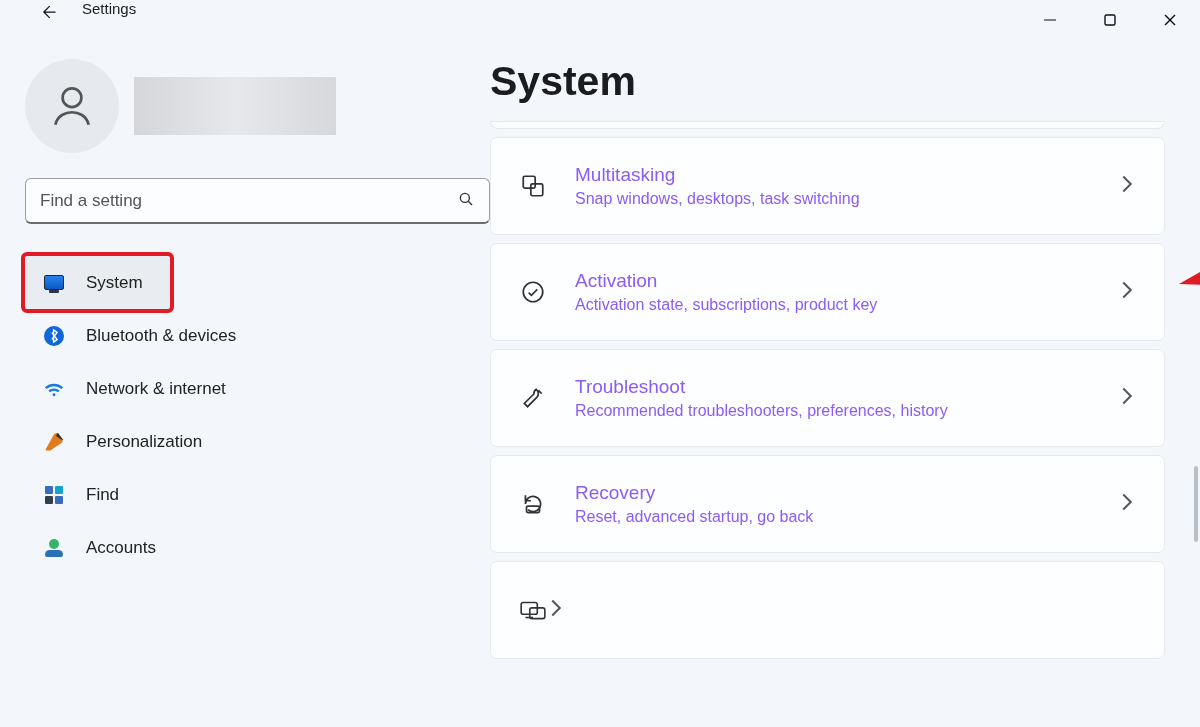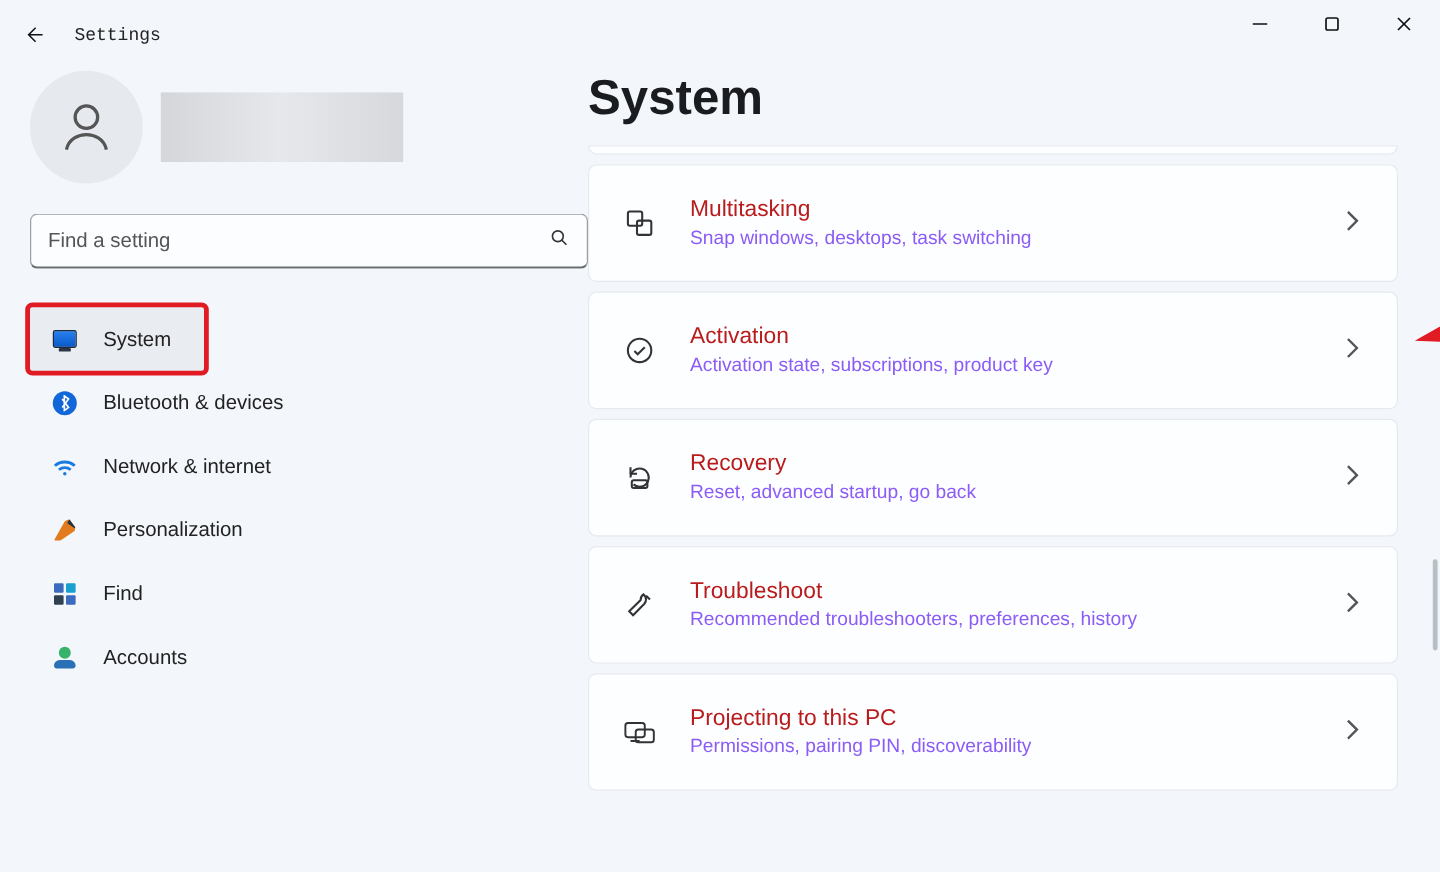--- a/index.html
+++ b/index.html
@@ -9,24 +9,23 @@
     width: 1200px;
     height: 727px;
     overflow: hidden;
     position: relative;
     border-radius: 10px;
   }
 
   
   .topbar {
     display: flex;
-    align-items: center;
+    align-items: flex-start;
     height: 58px;
-    padding-left: 16px;
-    font-family: Liberation Mono, monospace;
+    padding-left: 36px;
   }
   .back-btn {
     width: 24px; height: 24px;
     display: flex; align-items: center; justify-content: center;
     color: #111;
   }
   .app-title {
     font-size: 15px;
     color: #222;
     margin-left: 22px;
@@ -171,21 +170,21 @@
     padding: 0 30px 0 26px;
     margin-bottom: 8px;
     position: relative;
   }
   .card-icon {
     width: 32px; height: 32px;
     display:flex; align-items:center; justify-content:center;
     color:#333;
   }
   .card-body { margin-left: 26px; flex:1; }
-  .card-title { font-size: 19px; color: #b91c1c; }
+  .card-title { font-size: 19px; color: #8b5cf6; }
   .card-sub { font-size: 16px; color: #8b5cf6; margin-top: 4px; font-weight: 400; }
   .chevron { color:#555; }
 
   
   .annotation-arrow {
     position: absolute;
     left: 688px;
     top: -10px;
   }
   .annotation-arrow svg { overflow: visible; }
@@ -341,61 +340,57 @@
         <svg width="160" height="55" viewBox="0 0 160 55">
           <line x1="150" y1="5" x2="20" y2="45" stroke="#e01b24" stroke-width="5"></line>
           <polygon points="0,50 28,34 30,51" fill="#e01b24"></polygon>
         </svg>
       </div>
     </div>
 
     <div class="card">
       <span class="card-icon">
         <svg width="26" height="26" viewBox="0 0 24 24" fill="none" stroke="currentColor" stroke-width="1.6">
+            <path d="M15 4a5 5 0 01.7 7.2L7 20l-3-3 8.8-8.7A5 5 0 0115 4zm2 1l3 3"></path>
+          </svg>
+      </span>
+      <div class="card-body">
+        <div class="card-title">Troubleshoot</div>
+        <div class="card-sub">Recommended troubleshooters, preferences, history</div>
+      </div>
+      <span class="chevron"><svg width="14" height="20" viewBox="0 0 10 16" fill="none" stroke="currentColor" stroke-width="1.6">
+            <path d="M2 2l6 6-6 6"></path>
+          </svg></span>
+    </div>
+
+    <div class="card">
+      <span class="card-icon">
+        <svg width="26" height="26" viewBox="0 0 24 24" fill="none" stroke="currentColor" stroke-width="1.6">
             <path d="M5 12a7 7 0 1 1 2.3 5.2"></path>
             <path d="M5 4v5h5"></path>
             <rect x="6" y="14" width="12" height="6" rx="1.5"></rect>
           </svg>
       </span>
       <div class="card-body">
         <div class="card-title">Recovery</div>
         <div class="card-sub">Reset, advanced startup, go back</div>
-      </div>
-      <span class="chevron"><svg width="14" height="20" viewBox="0 0 10 16" fill="none" stroke="currentColor" stroke-width="1.6">
-            <path d="M2 2l6 6-6 6"></path>
-          </svg></span>
-    </div>
-
-    <div class="card">
-      <span class="card-icon">
-        <svg width="26" height="26" viewBox="0 0 24 24" fill="none" stroke="currentColor" stroke-width="1.6">
-            <path d="M15 4a5 5 0 01.7 7.2L7 20l-3-3 8.8-8.7A5 5 0 0115 4zm2 1l3 3"></path>
-          </svg>
-      </span>
-      <div class="card-body">
-        <div class="card-title">Troubleshoot</div>
-        <div class="card-sub">Recommended troubleshooters, preferences, history</div>
       </div>
       <span class="chevron"><svg width="14" height="20" viewBox="0 0 10 16" fill="none" stroke="currentColor" stroke-width="1.6">
             <path d="M2 2l6 6-6 6"></path>
           </svg></span>
     </div>
 
     <div class="card">
       <span class="card-icon">
         <svg width="28" height="26" viewBox="0 0 26 22" fill="none" stroke="currentColor" stroke-width="1.5">
             <rect x="2" y="4" width="15" height="11" rx="2"></rect>
             <rect x="10" y="9" width="14" height="10" rx="2"></rect>
             <path d="M6 18h7"></path>
           </svg>
       </span>
-      <div class="card-body">
-        <div class="card-title">Projecting to this PC</div>
-        <div class="card-sub">Permissions, pairing PIN, discoverability</div>
-      </div>
       <span class="chevron"><svg width="14" height="20" viewBox="0 0 10 16" fill="none" stroke="currentColor" stroke-width="1.6">
             <path d="M2 2l6 6-6 6"></path>
           </svg></span>
     </div>
 
   </div>
 </div>
 
 <div class="fake-scrollbar"></div>
 

